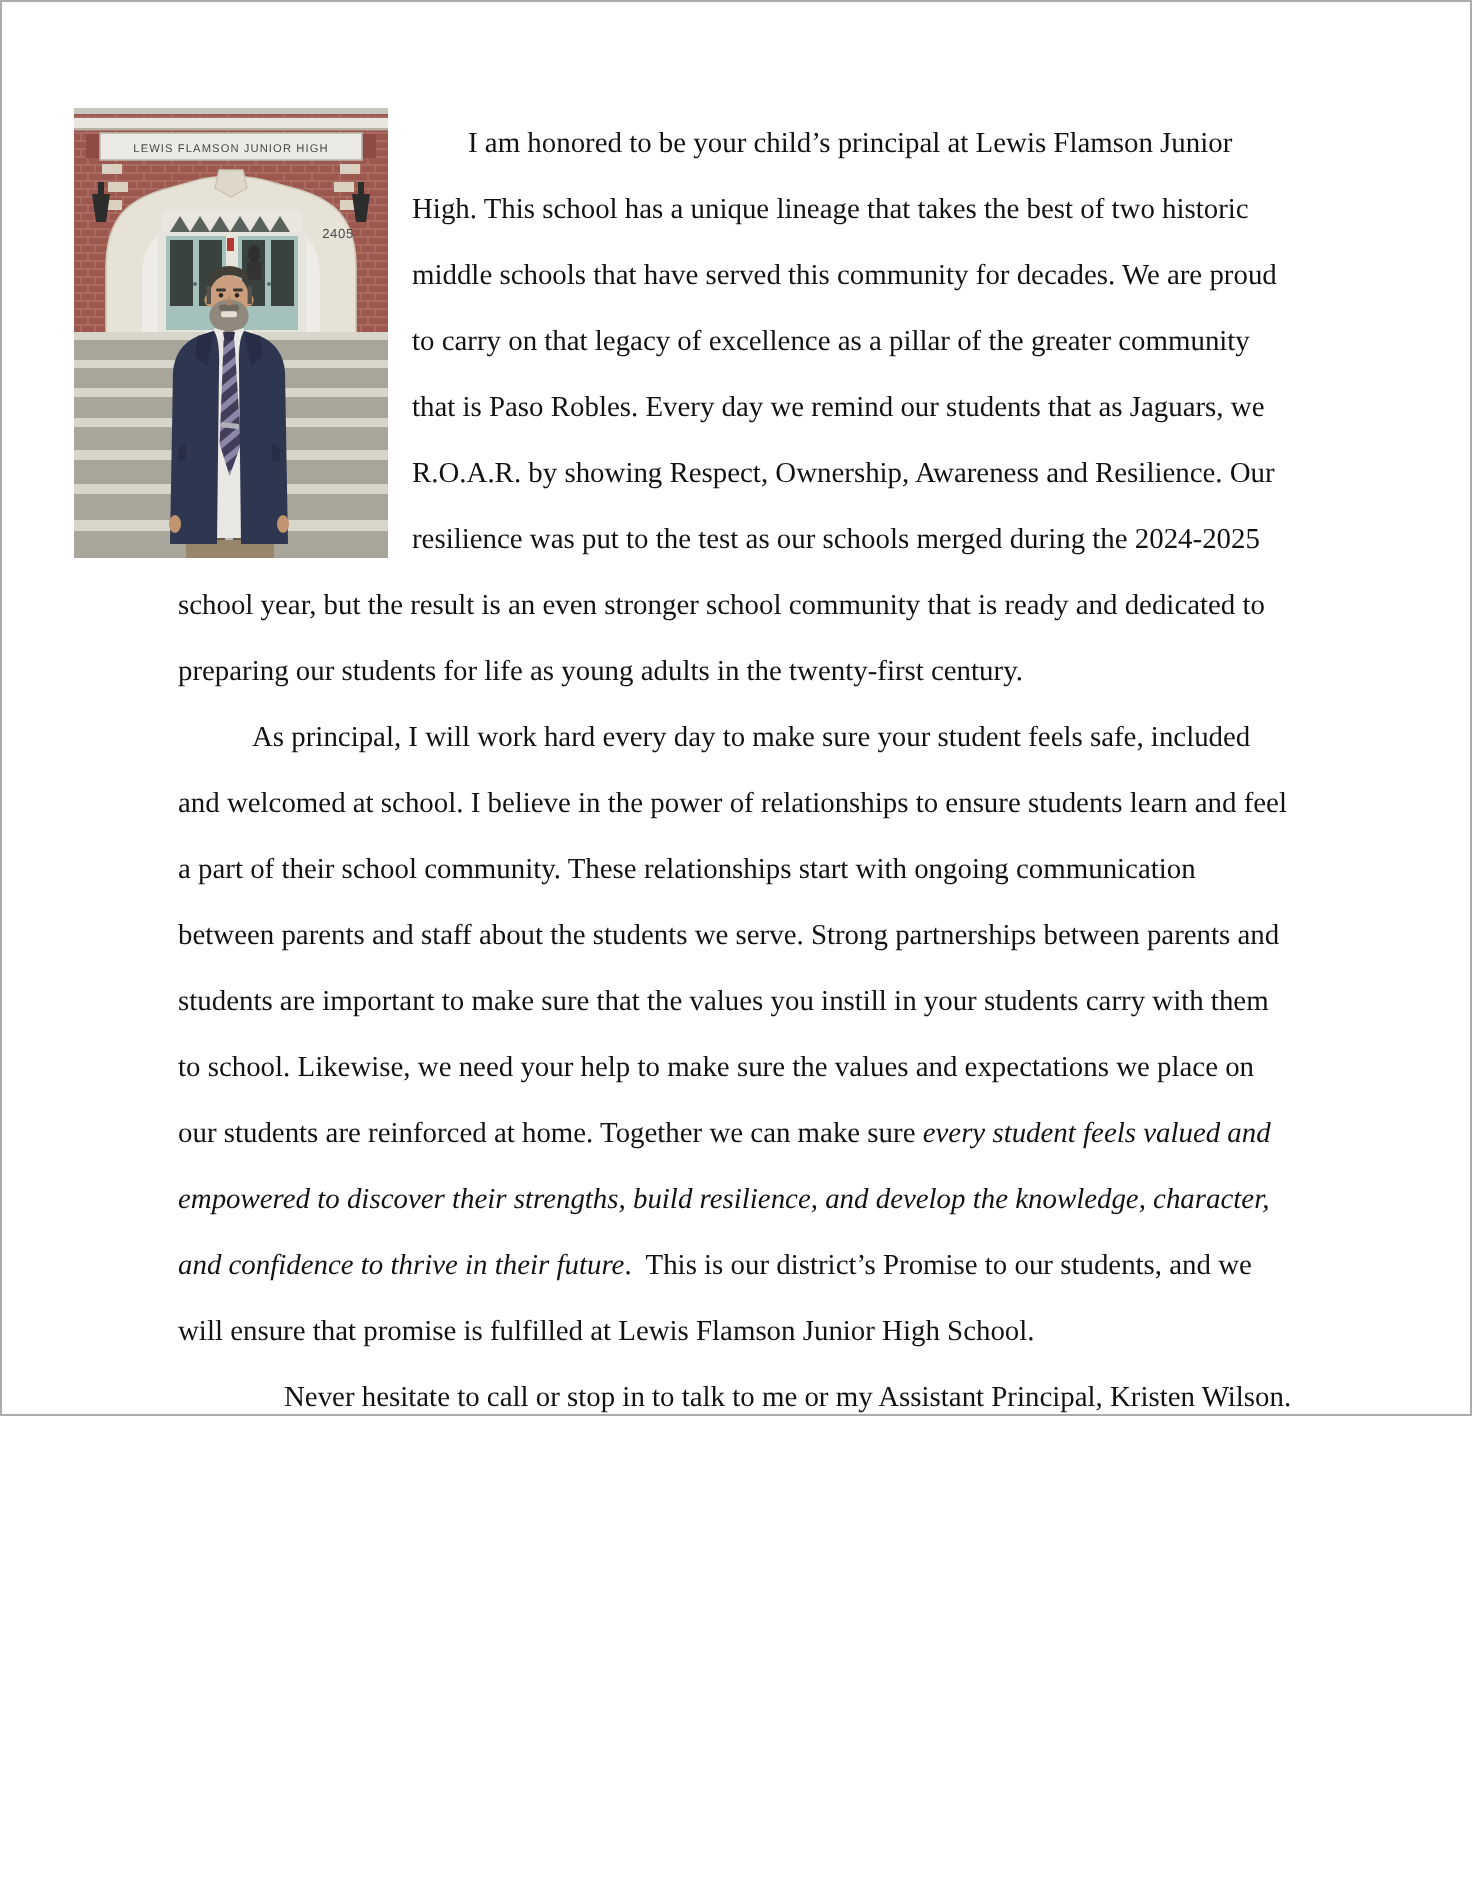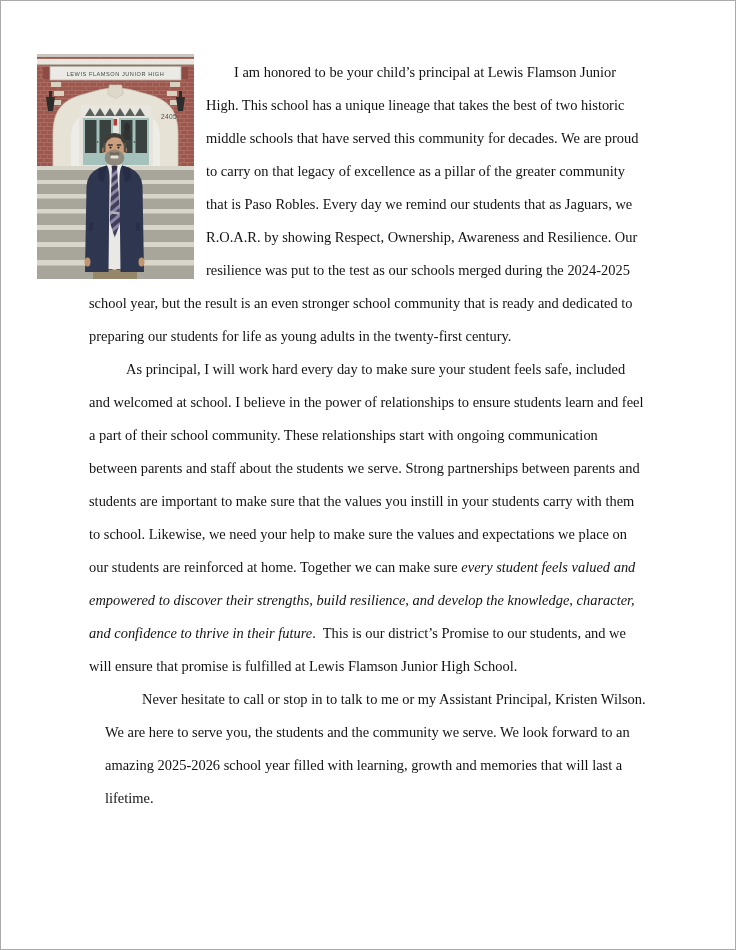--- a/index.html
+++ b/index.html
@@ -1,18 +1,18 @@
 <!DOCTYPE html>
 <html><head>
 <meta charset="utf-8">
 <style>
   html,body{margin:0;padding:0;background:#ffffff;}
   .page{
     position:relative;
-    width:736px;height:950px;
+    width:736px;height:708px;
     box-sizing:border-box;
     background:#ffffff;
     border:1px solid #ababab;
     overflow:hidden;
   }
   .content{
     padding:55px 88px 0 88px;
   }
   figure.photo{
     float:left;

